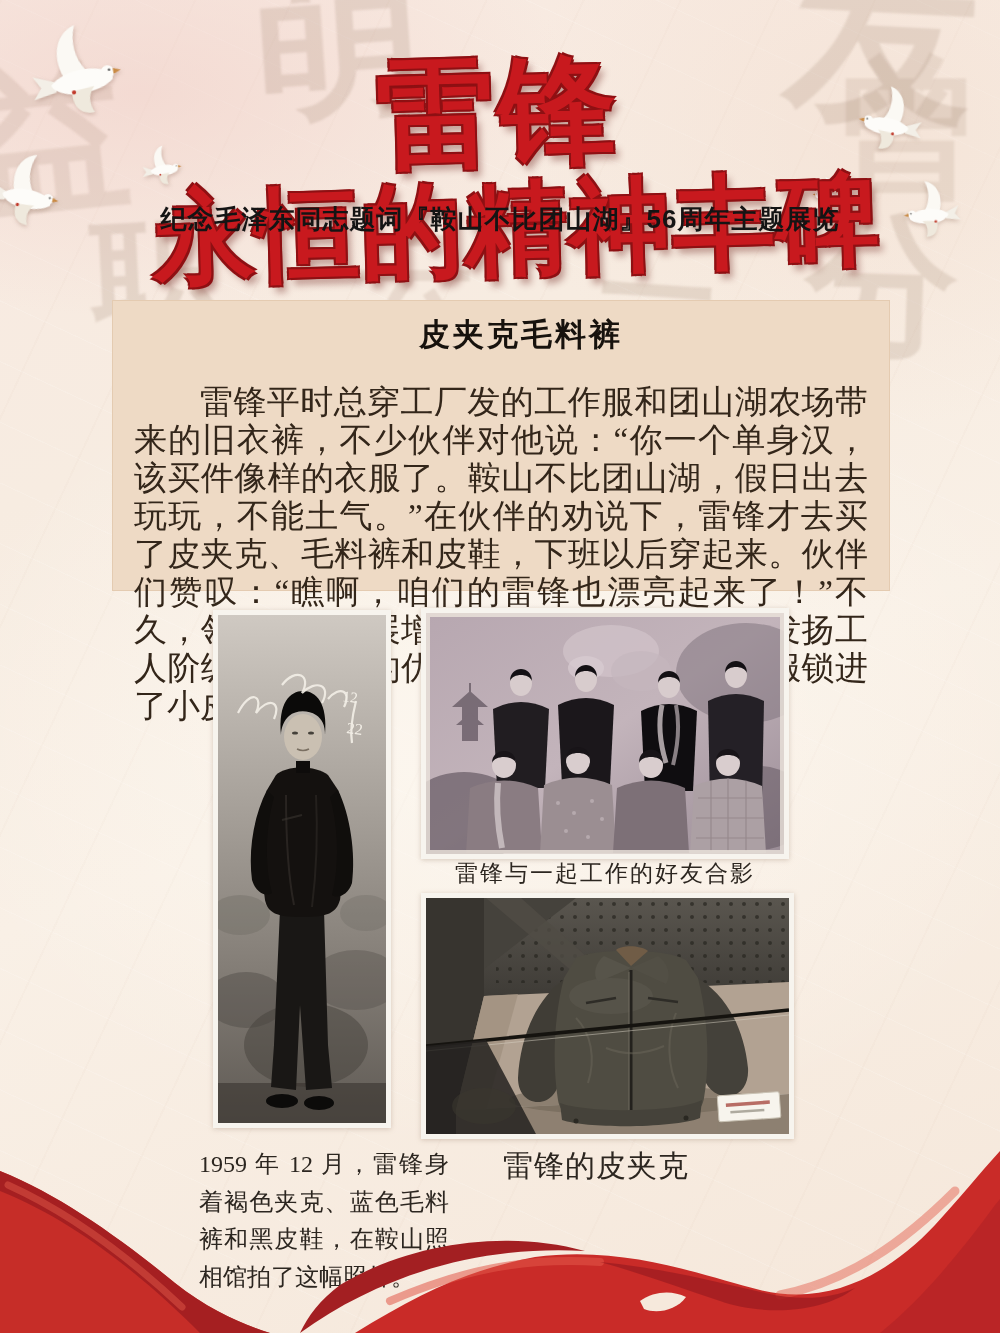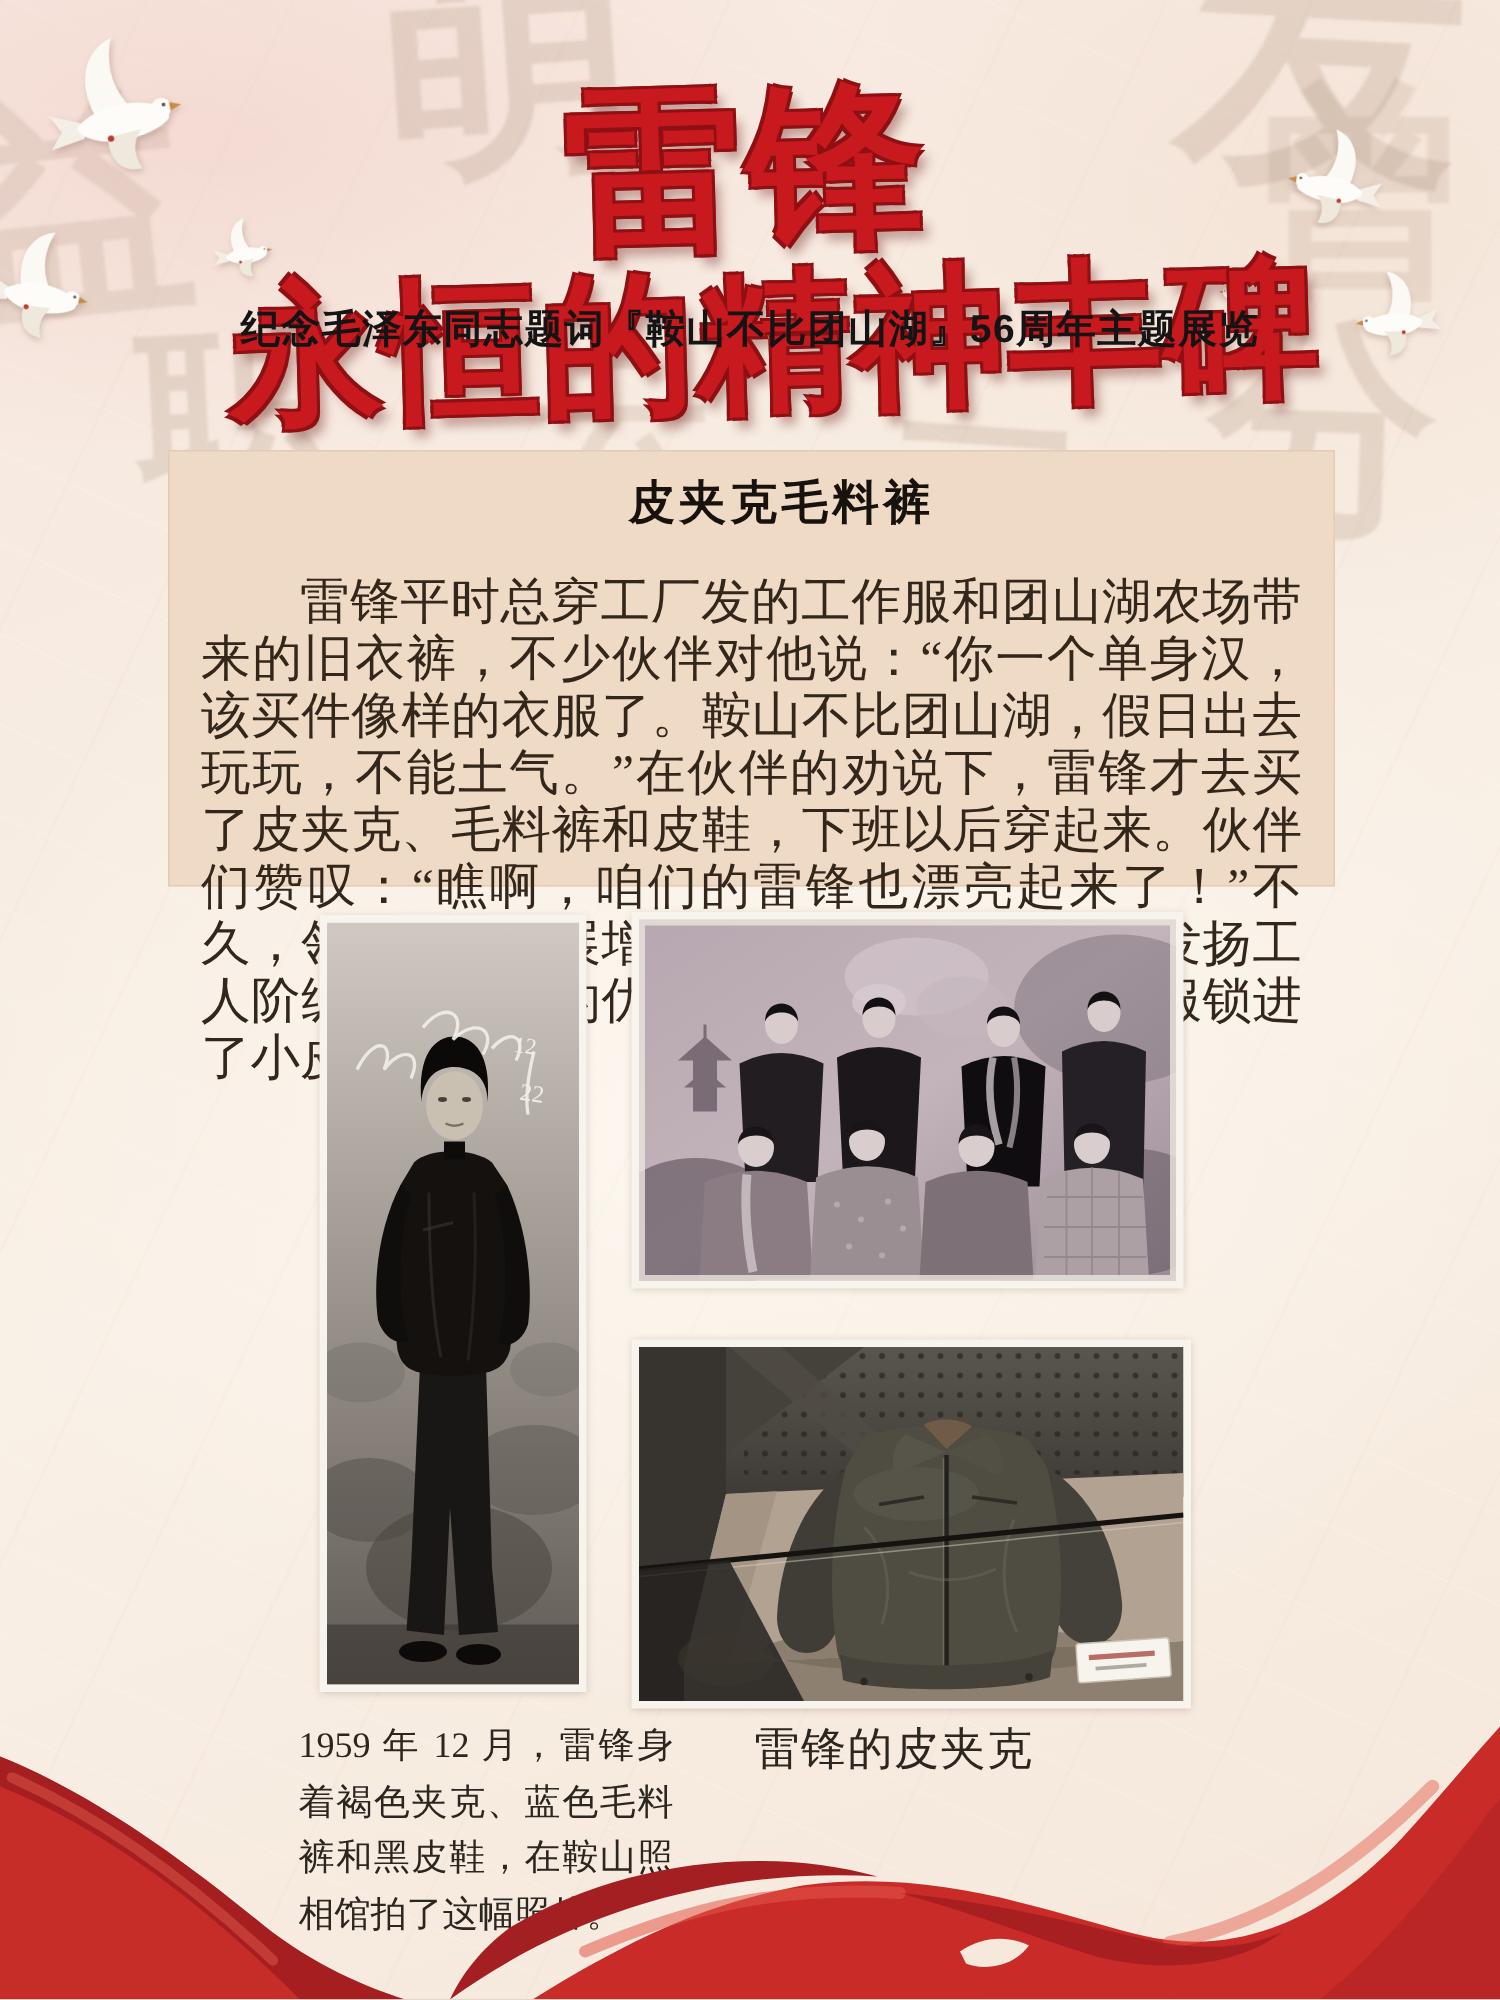--- a/index.html
+++ b/index.html
@@ -243,20 +243,21 @@
             <path d="M270,205 L338,205"></path>
             <path d="M270,225 L338,225"></path>
           <path d="M285,168 L285,238"></path>
             <path d="M302,165 L302,238"></path>
             <path d="M320,168 L320,238"></path>
         </g>
       </g>
       <rect x="2" y="2" width="354" height="237" fill="none" stroke="#ece5dc" stroke-width="4" opacity=".8"></rect>
     </svg>
   </div>
+  <div class="caption caption-group">雷锋与一起工作的好友合影</div>
 
   <div class="photo-frame pf-jacket">
     <svg viewBox="0 0 363 236" preserveAspectRatio="none">
       <defs>
         <linearGradient id="jg" x1="0" y1="0" x2="0" y2="1">
           <stop offset="0" stop-color="#5a564f"></stop>
             <stop offset="1" stop-color="#3e3b36"></stop>
         </linearGradient>
         <pattern id="perf" width="13" height="13" patternUnits="userSpaceOnUse">
           <circle cx="6" cy="6" r="2" fill="#27251f"></circle>

